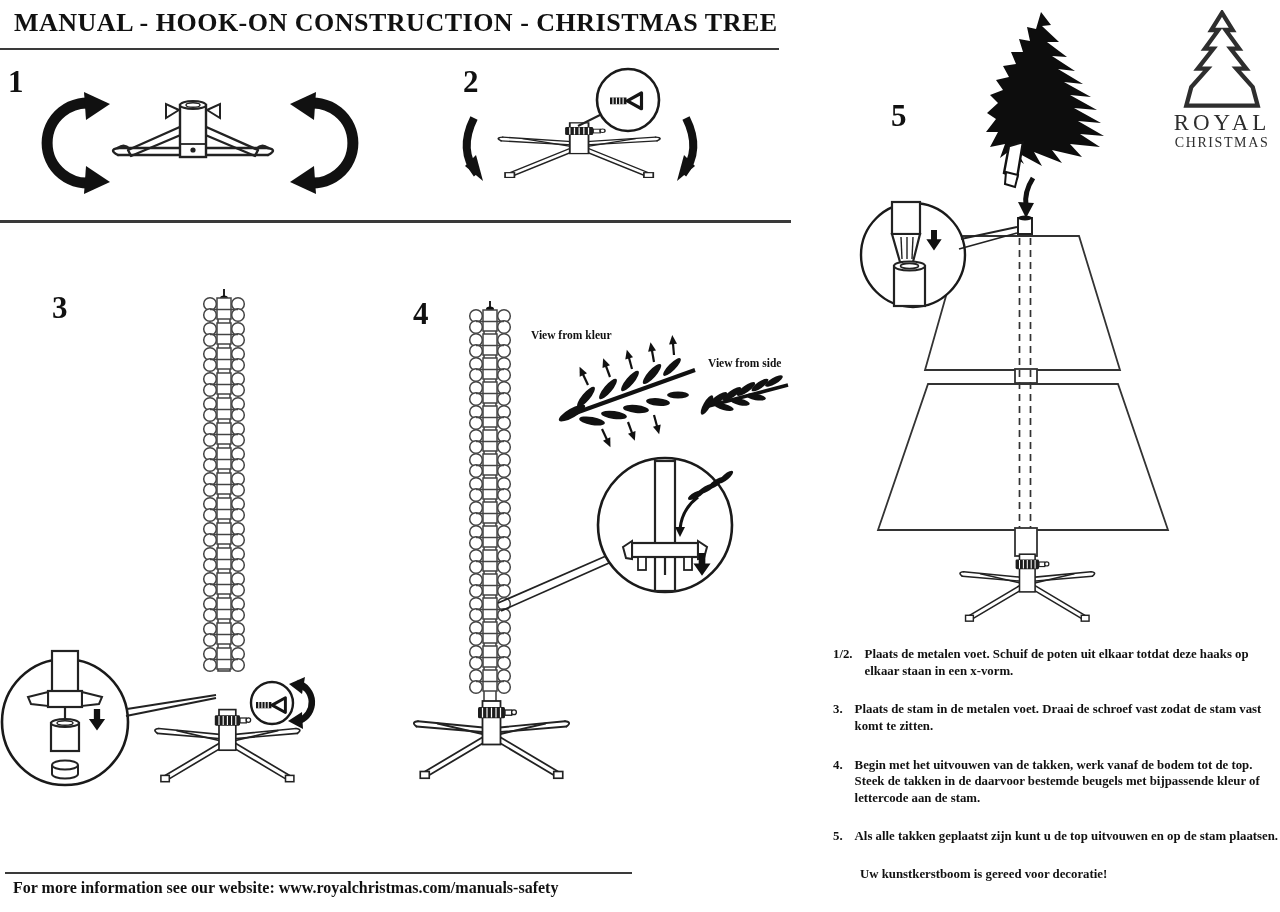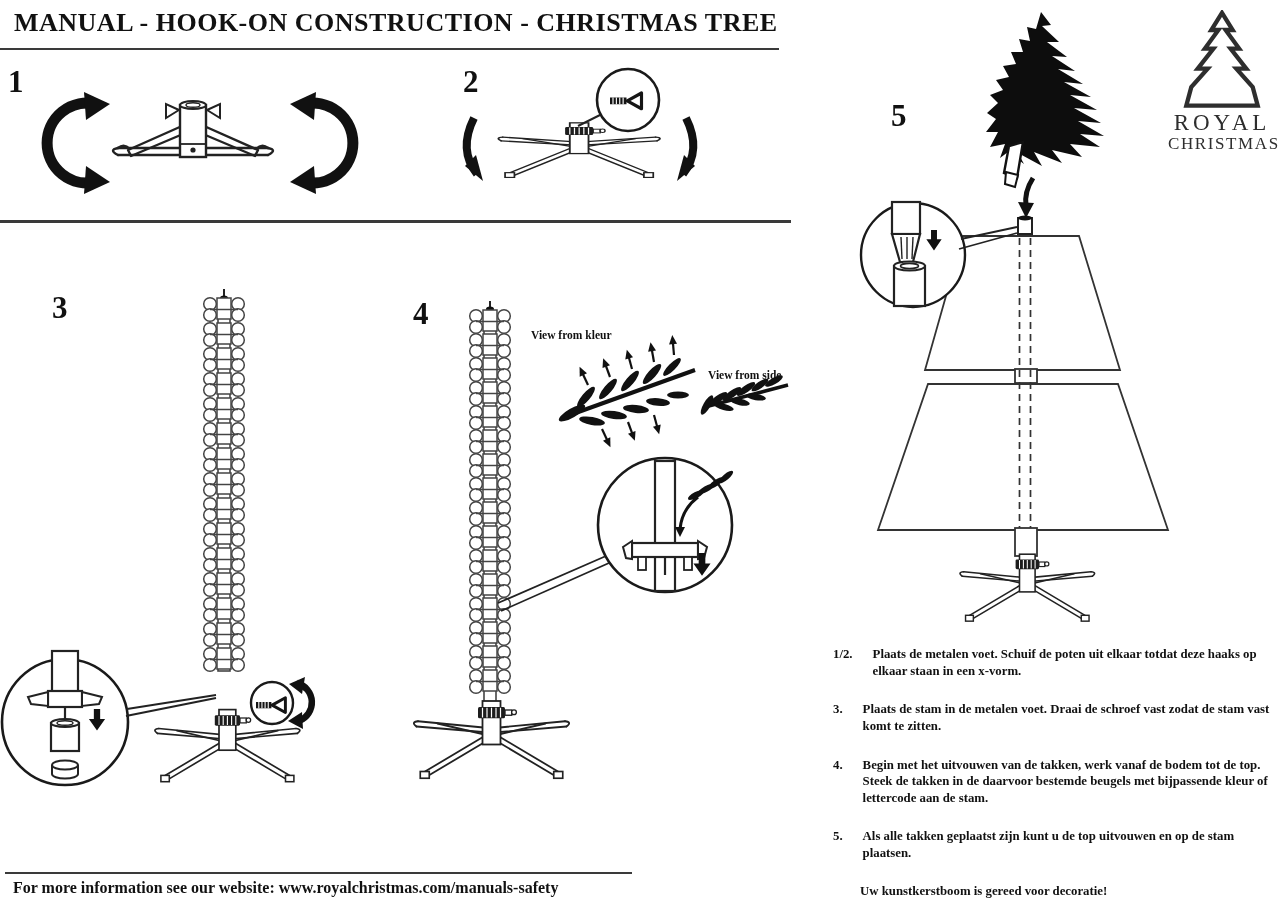--- a/index.html
+++ b/index.html
@@ -5,24 +5,24 @@
   html,body{margin:0;padding:0;background:#fff;}
   .page{position:relative;width:1280px;height:912px;background:#fff;overflow:hidden;
         font-family:Liberation Serif, serif;color:#111;padding-left:20px;}
   .abs{position:absolute;}
   .page-title{left:14px;top:8px;font-size:26px;font-weight:bold;letter-spacing:0.5px;white-space:nowrap;}
   .rule{background:#3a3a3a;}
   .step-num{font-weight:bold;font-size:31px;line-height:1;}
   .mini-label{font-weight:bold;font-size:11.5px;white-space:nowrap;}
   .logo{left:1168px;top:10px;width:108px;text-align:center;color:#2e2e2e;}
   .logo-royal{font-size:23px;letter-spacing:4px;line-height:1.05;margin-top:1px;}
-  .logo-christmas{font-size:17px;letter-spacing:1.6px;line-height:1.1;}
+  .logo-christmas{font-size:14px;letter-spacing:1.6px;line-height:1.1;}
   .instr-col{left:833px;top:646px;width:452px;}
   .instr{display:flex;font-weight:bold;font-size:12.8px;line-height:1.3;margin-bottom:22px;}
-  .instr .n{white-space:pre;margin-right:20px;}
+  .instr .n{white-space:pre;margin-right:12px;}
   .instr .b{flex:1;}
   .closing{font-weight:bold;font-size:12.8px;margin-top:12px;margin-left:27px;}
   .footer-text{left:13px;top:879px;font-size:16px;font-weight:bold;white-space:nowrap;}
   svg{display:block;}
 </style>
 </head>
 <body>
 
 <div class="page">
 
@@ -286,21 +286,21 @@
       </g>
       <path d="M318,212 Q302,224 300,244" fill="none" stroke="#111" stroke-width="3"></path>
       <path d="M295,242 L300,252 L305,242 Z" fill="#111"></path>
       <use href="#sym-downarrow" transform="translate(322,268) scale(0.95)"></use>
     </g>
     <line x1="118" y1="318" x2="226" y2="271" stroke="#222" stroke-width="1.8"></line>
     <line x1="121" y1="326" x2="229" y2="278" stroke="#222" stroke-width="1.8"></line>
   </svg>
 
   <div class="abs mini-label" style="left:531px;top:329px">View from kleur</div>
-  <div class="abs mini-label" style="left:708px;top:369px">View from side</div>
+  <div class="abs mini-label" style="left:708px;top:357px">View from side</div>
 
   <svg class="abs" style="left:830px;top:0" width="450" height="655" viewBox="0 0 450 655">
     <g>
       <polygon points="133,236 249,236 290,370 95,370" fill="#fff" stroke="#333" stroke-width="1.8"></polygon>
       <polygon points="98,384 288,384 338,530 48,530" fill="#fff" stroke="#333" stroke-width="1.8"></polygon>
       <rect x="185" y="369" width="22" height="14" fill="#fff" stroke="#333" stroke-width="1.8"></rect>
       <line x1="189.5" y1="238" x2="189.5" y2="528" stroke="#333" stroke-width="1.7" stroke-dasharray="7 5"></line>
       <line x1="200.5" y1="238" x2="200.5" y2="528" stroke="#333" stroke-width="1.7" stroke-dasharray="7 5"></line>
       <rect x="185" y="528" width="22" height="28" fill="#fff" stroke="#333" stroke-width="1.8"></rect>
     </g>

